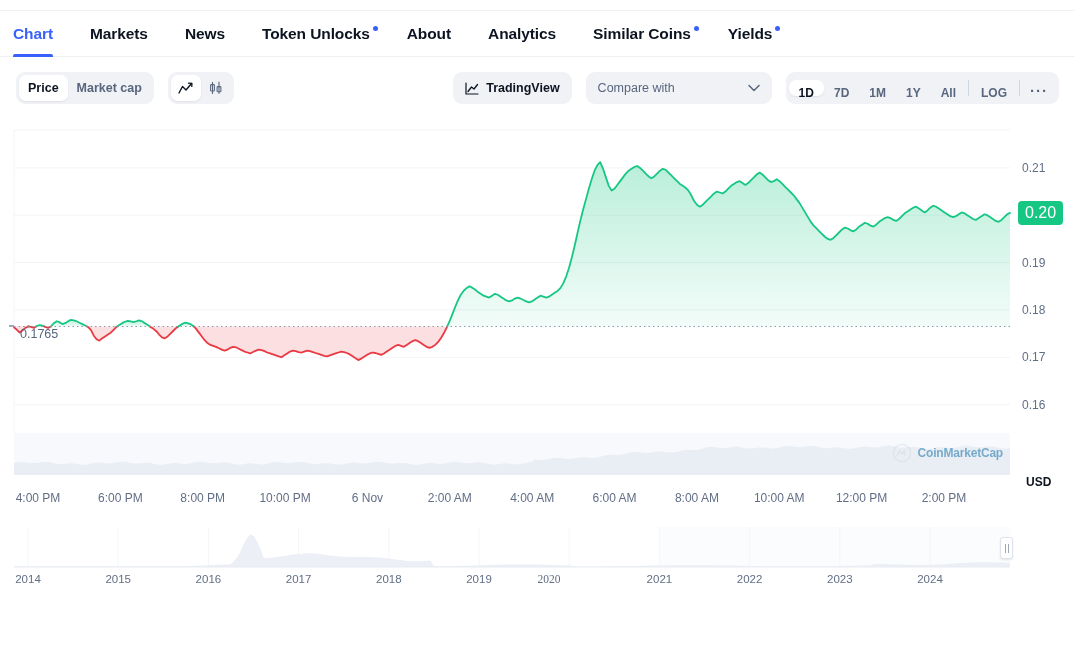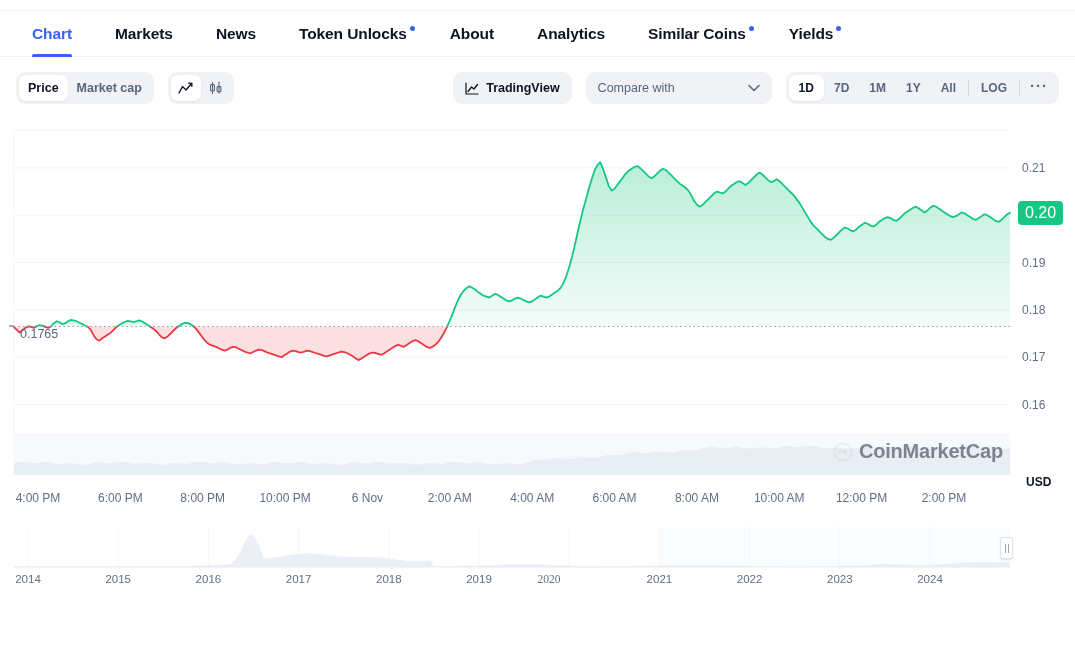--- a/index.html
+++ b/index.html
@@ -14,22 +14,22 @@
 
   
   .top-strip { height: 11px; background:#fff; border-bottom:1px solid #eff2f5; }
 
   
   .tabbar {
     position: relative;
     height: 46px;
     display: flex;
     align-items: flex-end;
-    gap: 11px;
-    padding: 0 28px;
+    gap: 5px;
+    padding: 0 9px;
     border-bottom: 1px solid #eff2f5;
   }
   .tab {
     position: relative;
     font-size: 15.5px;
     font-weight: 700;
     color: #0d1421;
     padding: 0 16px 13px 16px;
     white-space: nowrap;
     cursor: pointer;
@@ -119,21 +119,21 @@
   }
   .range-group {
     display: flex; align-items: center;
     background: #f0f2f5;
     border-radius: 9px;
     height: 32px;
     padding: 3px;
   }
   .range-btn {
     font-size: 12px; font-weight: 700; color: #58667e;
-    height: 26px; line-height: 26px;
+    height: 16px; line-height: 26px;
     padding: 0 10px;
     border-radius: 7px;
     cursor: pointer;
   }
   .range-btn.active { background:#fff; color:#0d1421; box-shadow: 0 1px 2px rgba(0,0,0,0.07); }
   .range-sep { width:1px; height:16px; background:#cfd6e4; margin: 0 2px; }
   .range-btn.dots { font-size: 15px; letter-spacing: 1px; padding: 0 8px; line-height:22px; color:#58667e; }
 
   
   .chart-wrap {
@@ -261,21 +261,21 @@
   }
 
   .watermark {
     position: absolute;
     right: 72px; bottom: 28px;
     display:flex; align-items:center; gap:6px;
     opacity: 0.5;
     pointer-events:none;
   }
   .watermark-text {
-    font-size: 20px; font-weight: 700; color: #0f172a;
+    font-size: 12px; font-weight: 700; color: #0369a1;
     letter-spacing: -0.2px;
   }
 </style>
 </head>
 <body>
 
 <div class="page">
 
   <div class="top-strip"></div>
 

